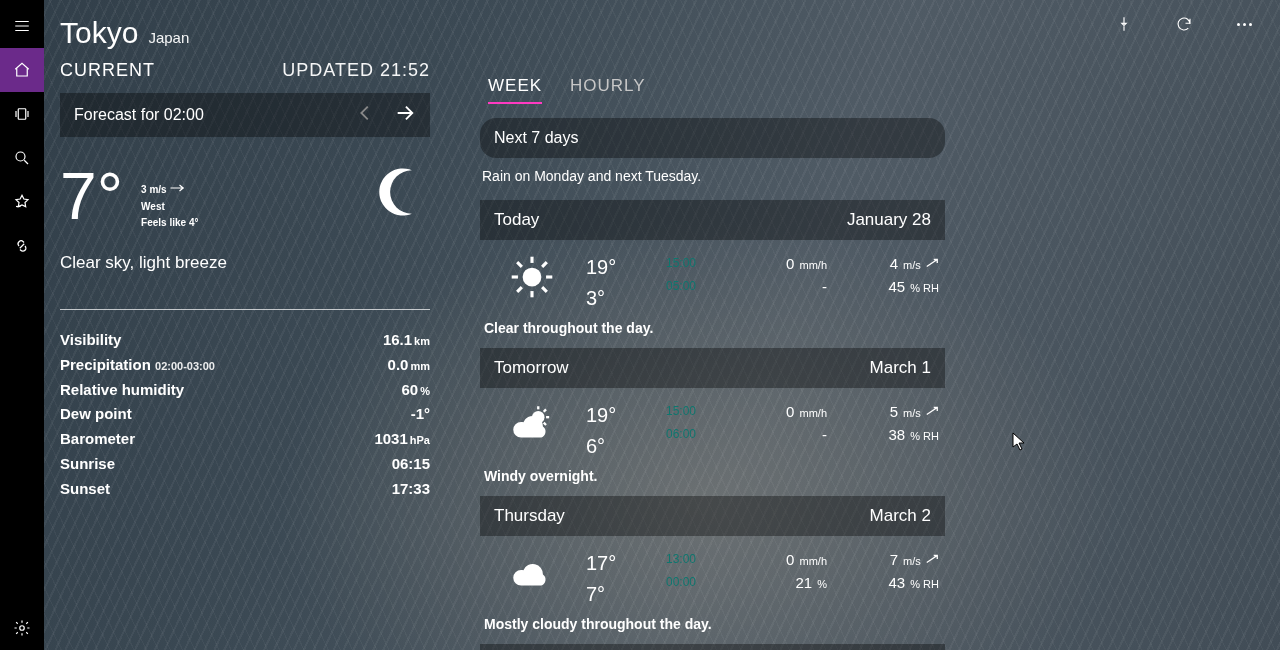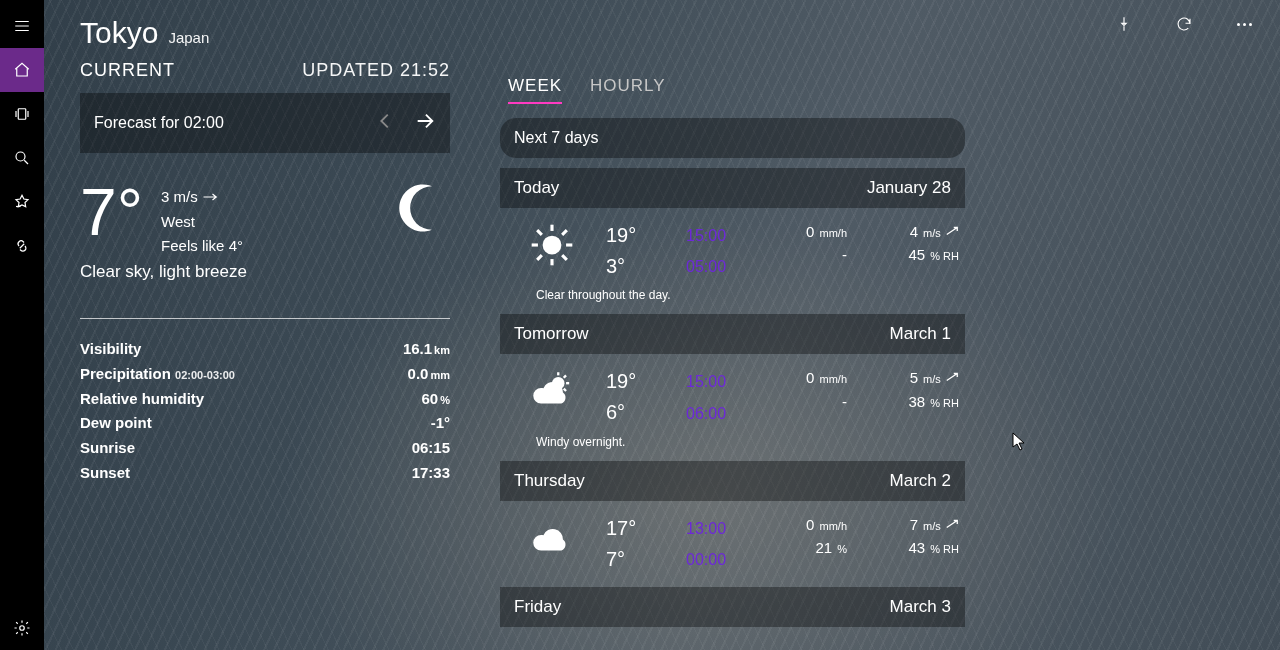--- a/index.html
+++ b/index.html
@@ -39,53 +39,53 @@
     display: flex; align-items: center; gap: 28px; padding-right: 20px;
     color: #fff;
   }
   .topbar .top-icon { width: 32px; height: 32px; display:flex; align-items:center; justify-content:center; cursor:pointer; }
   .topbar svg { width: 18px; height: 18px; fill: none; stroke: #fff; stroke-width: 1.5; }
   .dots { display:flex; gap:3px; }
   .dots span { width:3px; height:3px; border-radius:50%; background:#fff; }
 
   .content {
     position: absolute; left: 44px; right: 0; top: 0; bottom: 0;
-    padding: 10px 24px 0 36px;
+    padding: 10px 24px 0 16px;
   }
 
   .location-line { display: flex; align-items: baseline; gap: 10px; margin-top: 6px; }
   .city { font-size: 30px; font-weight: 300; }
   .country { font-size: 15px; font-weight: 300; opacity: .95; }
 
   .columns { display: flex; gap: 50px; margin-top: 10px; }
   .col-left { width: 370px; }
   .col-right { width: 465px; }
 
   .headings { display:flex; justify-content:space-between; align-items:baseline; margin-bottom:12px; }
   .h-current { font-size:18px; letter-spacing:1px; }
   .h-updated { font-size:18px; letter-spacing:1px; opacity:.95; }
 
   .forecast-bar {
     background: rgba(0,0,0,0.35);
-    height: 60px; display:flex; align-items:center; justify-content:space-between;
+    height: 44px; display:flex; align-items:center; justify-content:space-between;
     padding: 0 14px; font-size:16px;
   }
   .fb-arrows { display:flex; gap:18px; align-items:center; }
   .fb-arrows svg { width:22px; height:22px; stroke:#fff; stroke-width:2; fill:none; }
   .fb-arrows .disabled svg { stroke: #888; }
 
   .big-row { display:flex; align-items:flex-start; margin-top:26px; }
   .big-temp { font-size:66px; font-weight:300; line-height:1; }
-  .big-details { margin-left:18px; margin-top:6px; font-size:15px; font-weight:400; line-height:1.6; }
+  .big-details { margin-left:18px; margin-top:19px; font-size:10px; font-weight:700; line-height:1.6; }
   .big-moon { margin-left:auto; margin-top:0; }
   .big-moon svg { width:58px; height:58px; fill:#fff; }
   .wind-arrow { display:inline-block; vertical-align:middle; }
   .wind-arrow svg { width:18px; height:12px; stroke:#fff; stroke-width:1.6; fill:none; }
 
-  .summary { margin-top:4px; font-size:17px; font-weight:300; }
+  .summary { margin-top:22px; font-size:17px; font-weight:300; }
 
   .divider { border:none; border-top:1px solid rgba(255,255,255,0.7); margin:36px 0 18px 0; }
 
   .stats { font-size:15px; font-weight:700; }
   .stats .row { display:flex; justify-content:space-between; line-height:1.65; }
   .stat-val { text-align:right; }
   .unit { font-size:11px; margin-left:2px; }
   .sub { font-size:11px; opacity:.9; }
 
   
@@ -109,25 +109,25 @@
   }
   .day-body { padding: 12px 6px 2px 2px; }
   .day-grid {
     display:grid;
     grid-template-columns: 100px 70px 55px 1fr 1fr;
     align-items:start; column-gap:4px;
   }
   .weather-icon { display:flex; justify-content:center; }
   .weather-icon svg { width:50px; height:50px; fill:#fff; }
   .temps { text-align:left; font-size:20px; line-height:1.55; }
-  .times { font-size:16px; color:#6d28d9; line-height:1.95; padding-left:6px; }
+  .times { font-size:12px; color:#0f766e; line-height:1.95; padding-left:6px; }
   .precip, .windcol { text-align:right; font-size:15px; line-height:1.55; }
   .tiny { font-size:11px; margin-left:2px; }
   .arrow-sm svg { width:14px; height:12px; stroke:#fff; stroke-width:1.5; fill:none; }
-  .day-desc { font-size:12px; font-weight:400; padding:6px 0 0 2px;margin-left:32px; }
+  .day-desc { font-size:14px; font-weight:700; padding:6px 0 0 2px; }
 
   .cursor { position:absolute; left:1012px; top:432px; width:14px; height:20px; pointer-events:none; }
   .cursor svg { width:14px; height:20px; }
 </style>
 </head>
 <body>
 
 <div class="sidebar">
   <div class="nav-btn">
     <svg viewBox="0 0 24 24">
@@ -250,39 +250,44 @@
           </div>
         <div class="row">
             <span>Relative humidity</span>
           <span class="stat-val"><span>60</span><span class="unit">%</span></span>
           </div>
         <div class="row">
             <span>Dew point</span>
           <span class="stat-val">-1°</span>
           </div>
         <div class="row">
+            <span>Barometer</span>
+          <span class="stat-val"><span>1031</span><span class="unit">hPa</span></span>
+          </div>
+        <div class="row">
             <span>Sunrise</span>
           <span class="stat-val">06:15</span>
           </div>
         <div class="row">
             <span>Sunset</span>
           <span class="stat-val">17:33</span>
           </div>
       </div>
     </div>
 
     <div class="col-right">
       <div class="tabs">
         <div class="tab active">WEEK</div>
         <div class="tab inactive">HOURLY</div>
       </div>
 
       <div class="panel-head">
         <span>Next 7 days</span>
       </div>
+      <div class="panel-sub">Rain on Monday and next Tuesday.</div>
 
       <div id="days">
           <div class="day-block">
     <div class="day-head">
       <span>Today</span>
       <span>January 28</span>
     </div>
 
     <div class="day-body">
       <div class="day-grid">
@@ -390,20 +395,21 @@
           <div>0<span class="tiny"> mm/h</span></div>
           <div>21<span class="tiny"> %</span></div>
         </div>
         <div class="windcol">
           <div>7<span class="tiny"> m/s</span> <span class="arrow-sm"><svg viewBox="0 0 16 12">
                         <path d="M2 10l12-8M10 2h4v4"></path>
                       </svg></span></div>
           <div>43<span class="tiny"> % RH</span></div>
         </div>
       </div>
+      <div class="day-desc">Mostly cloudy throughout the day.</div>
     </div>
           </div>
           <div class="day-block">
     <div class="day-head">
       <span>Friday</span>
       <span>March 3</span>
     </div>
     </div>
         </div>
     </div>

